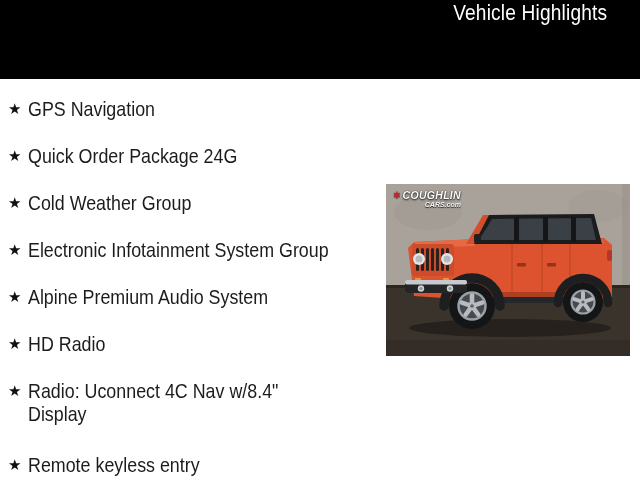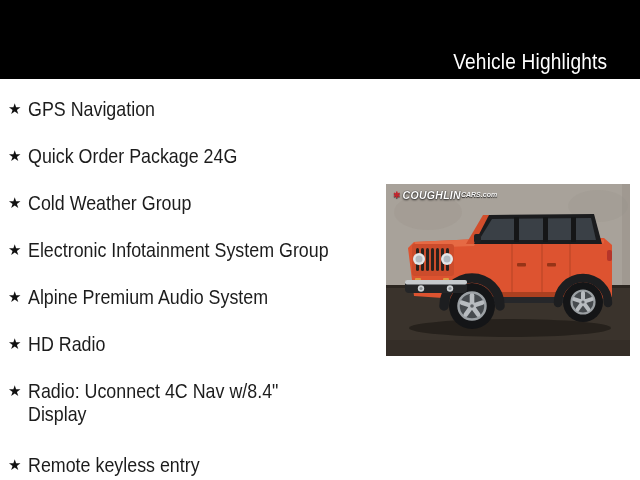--- a/index.html
+++ b/index.html
@@ -4,21 +4,21 @@
 <style>
   html, body { margin: 0; padding: 0; background: #ffffff; }
   .canvas {
     position: relative; width: 640px; height: 480px; overflow: hidden;
     background: #ffffff; font-family: "Liberation Sans", sans-serif;
   }
 
   
   .header {
     position: absolute; top: 0; left: 0; width: 640px; height: 79px;
-    background: #000000; display: flex; align-items: flex-end; justify-content: flex-end;
+    background: #000000; display: flex; align-items: flex-start; justify-content: flex-end;
   }
   .header .title {
     margin: 0 33px 4px 0; color: #ffffff; font-size: 22.5px; font-weight: 400;
     letter-spacing: 0.2px; transform: scaleX(0.85); transform-origin: 100% 50%;
     white-space: nowrap;
   }
 
   
   .highlights {
     position: absolute; top: 79px; left: 0; width: 430px;
@@ -47,21 +47,21 @@
   }
   .photo svg { display: block; }
   .watermark {
     position: absolute; top: 6px; left: 7px;
     display: flex; align-items: flex-start; gap: 2px;
   }
   .wm-icon {
     color: #c8232c; font-size: 9px; line-height: 11px;
     text-shadow: 0 1px 1px rgba(0,0,0,0.6);
   }
-  .wm-text { display: flex; }
+  .wm-text { display: flex; flex-direction: column; }
   .wm-line1 {
     font-weight: bold; font-style: italic; font-size: 10.5px; line-height: 10px;
     color: #ffffff; letter-spacing: 0.3px;
     text-shadow: 0 1px 2px rgba(0,0,0,0.85), 0 0 1px rgba(0,0,0,0.9);
   }
   .wm-line2 {
     font-weight: bold; font-style: italic; font-size: 7px; line-height: 9px;
     color: #f2f2f2; text-align: right;
     text-shadow: 0 1px 1px rgba(0,0,0,0.85);
   }

